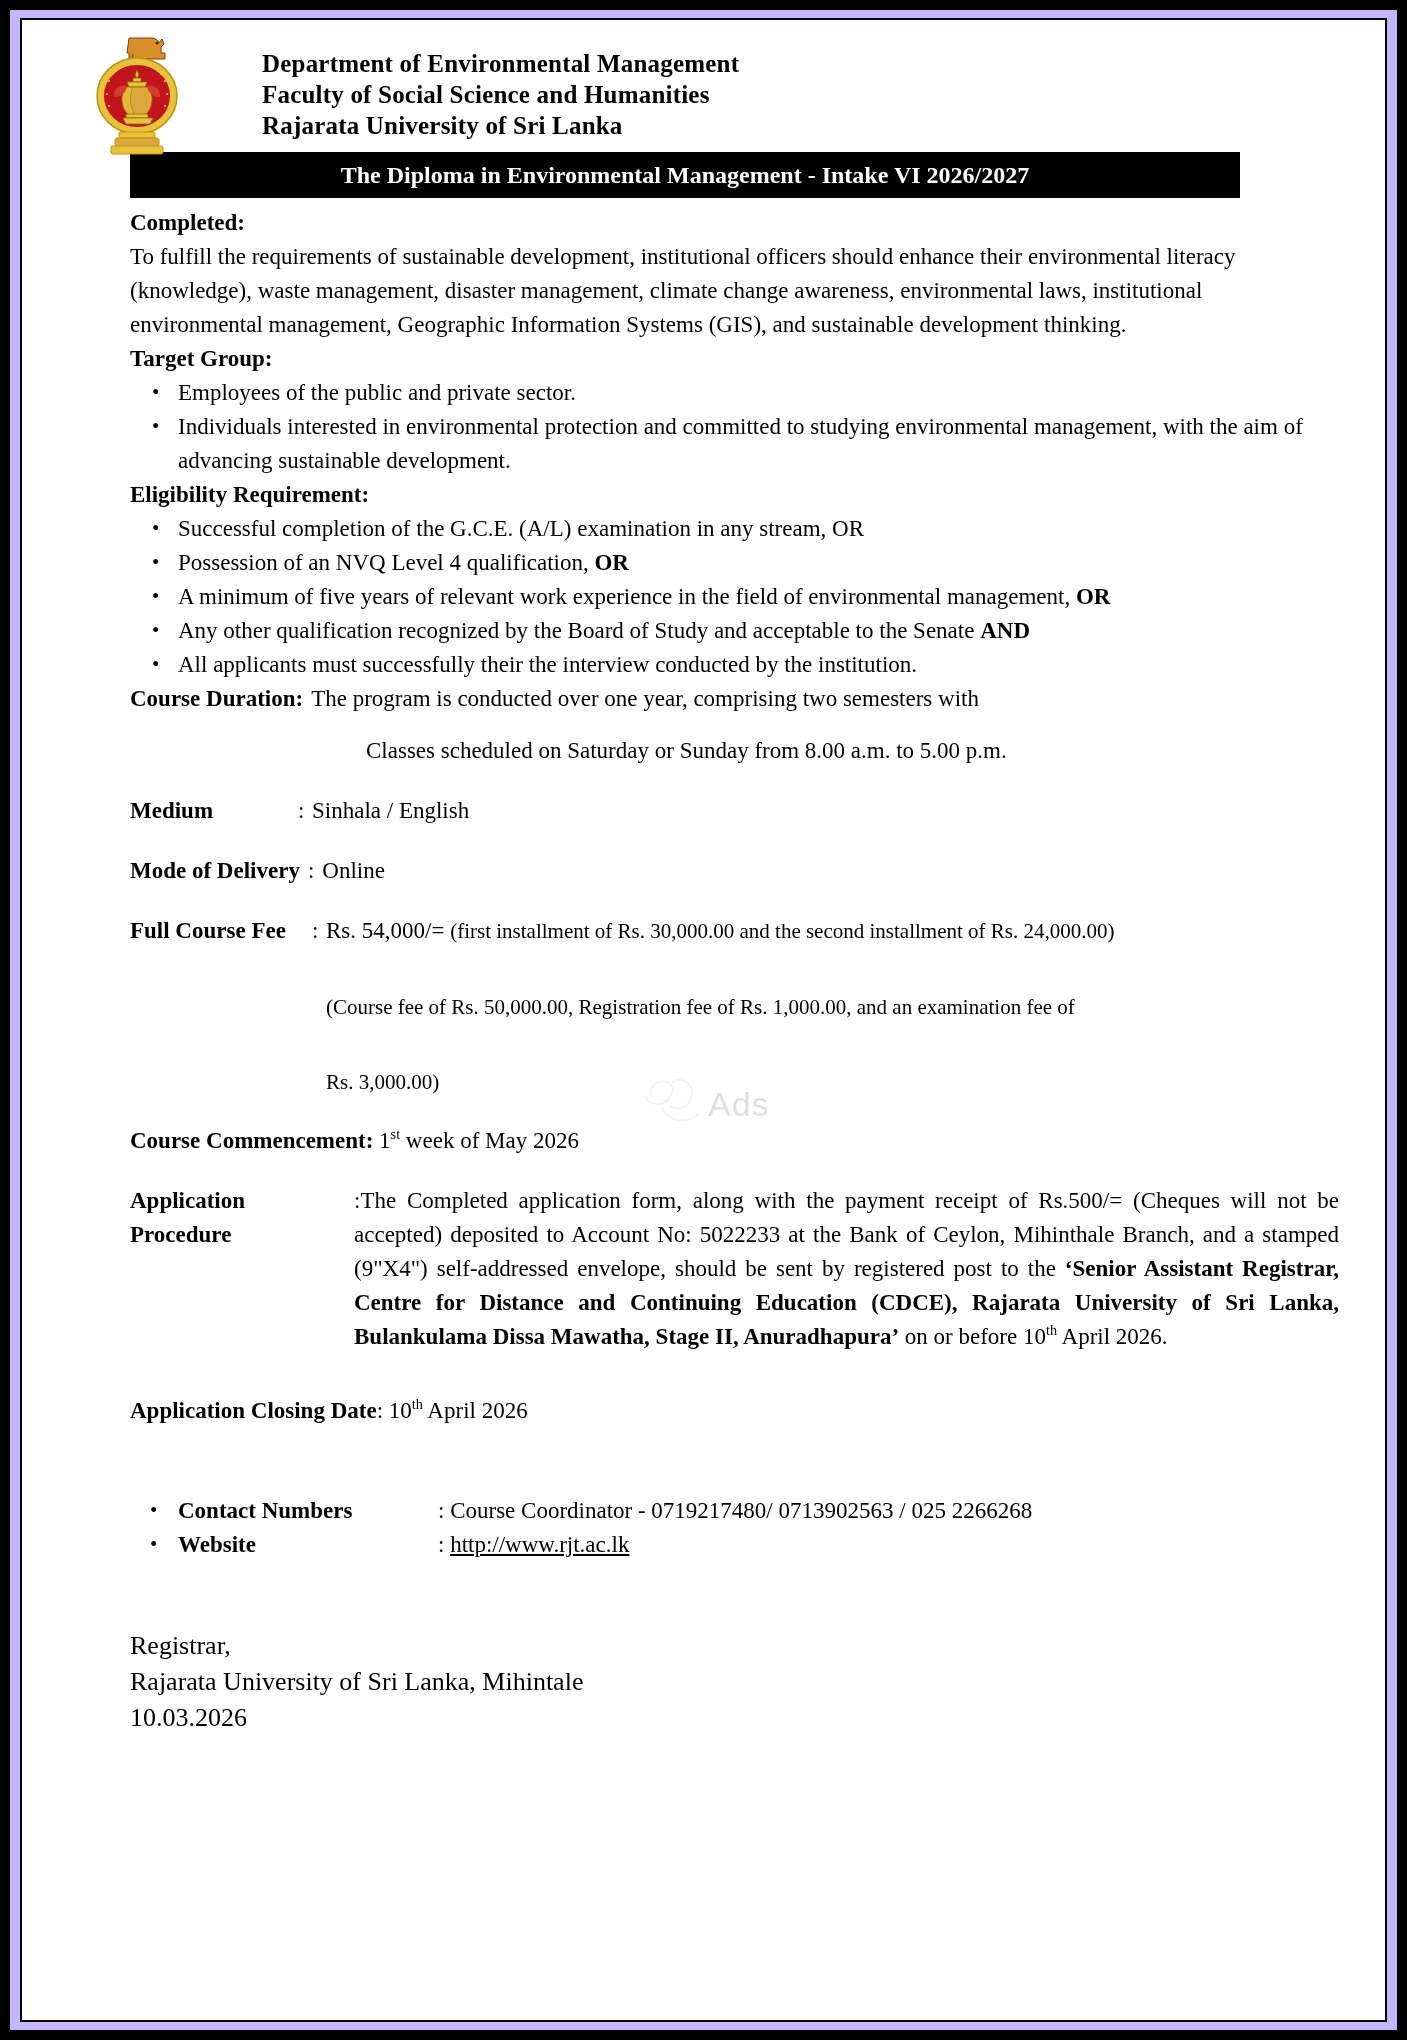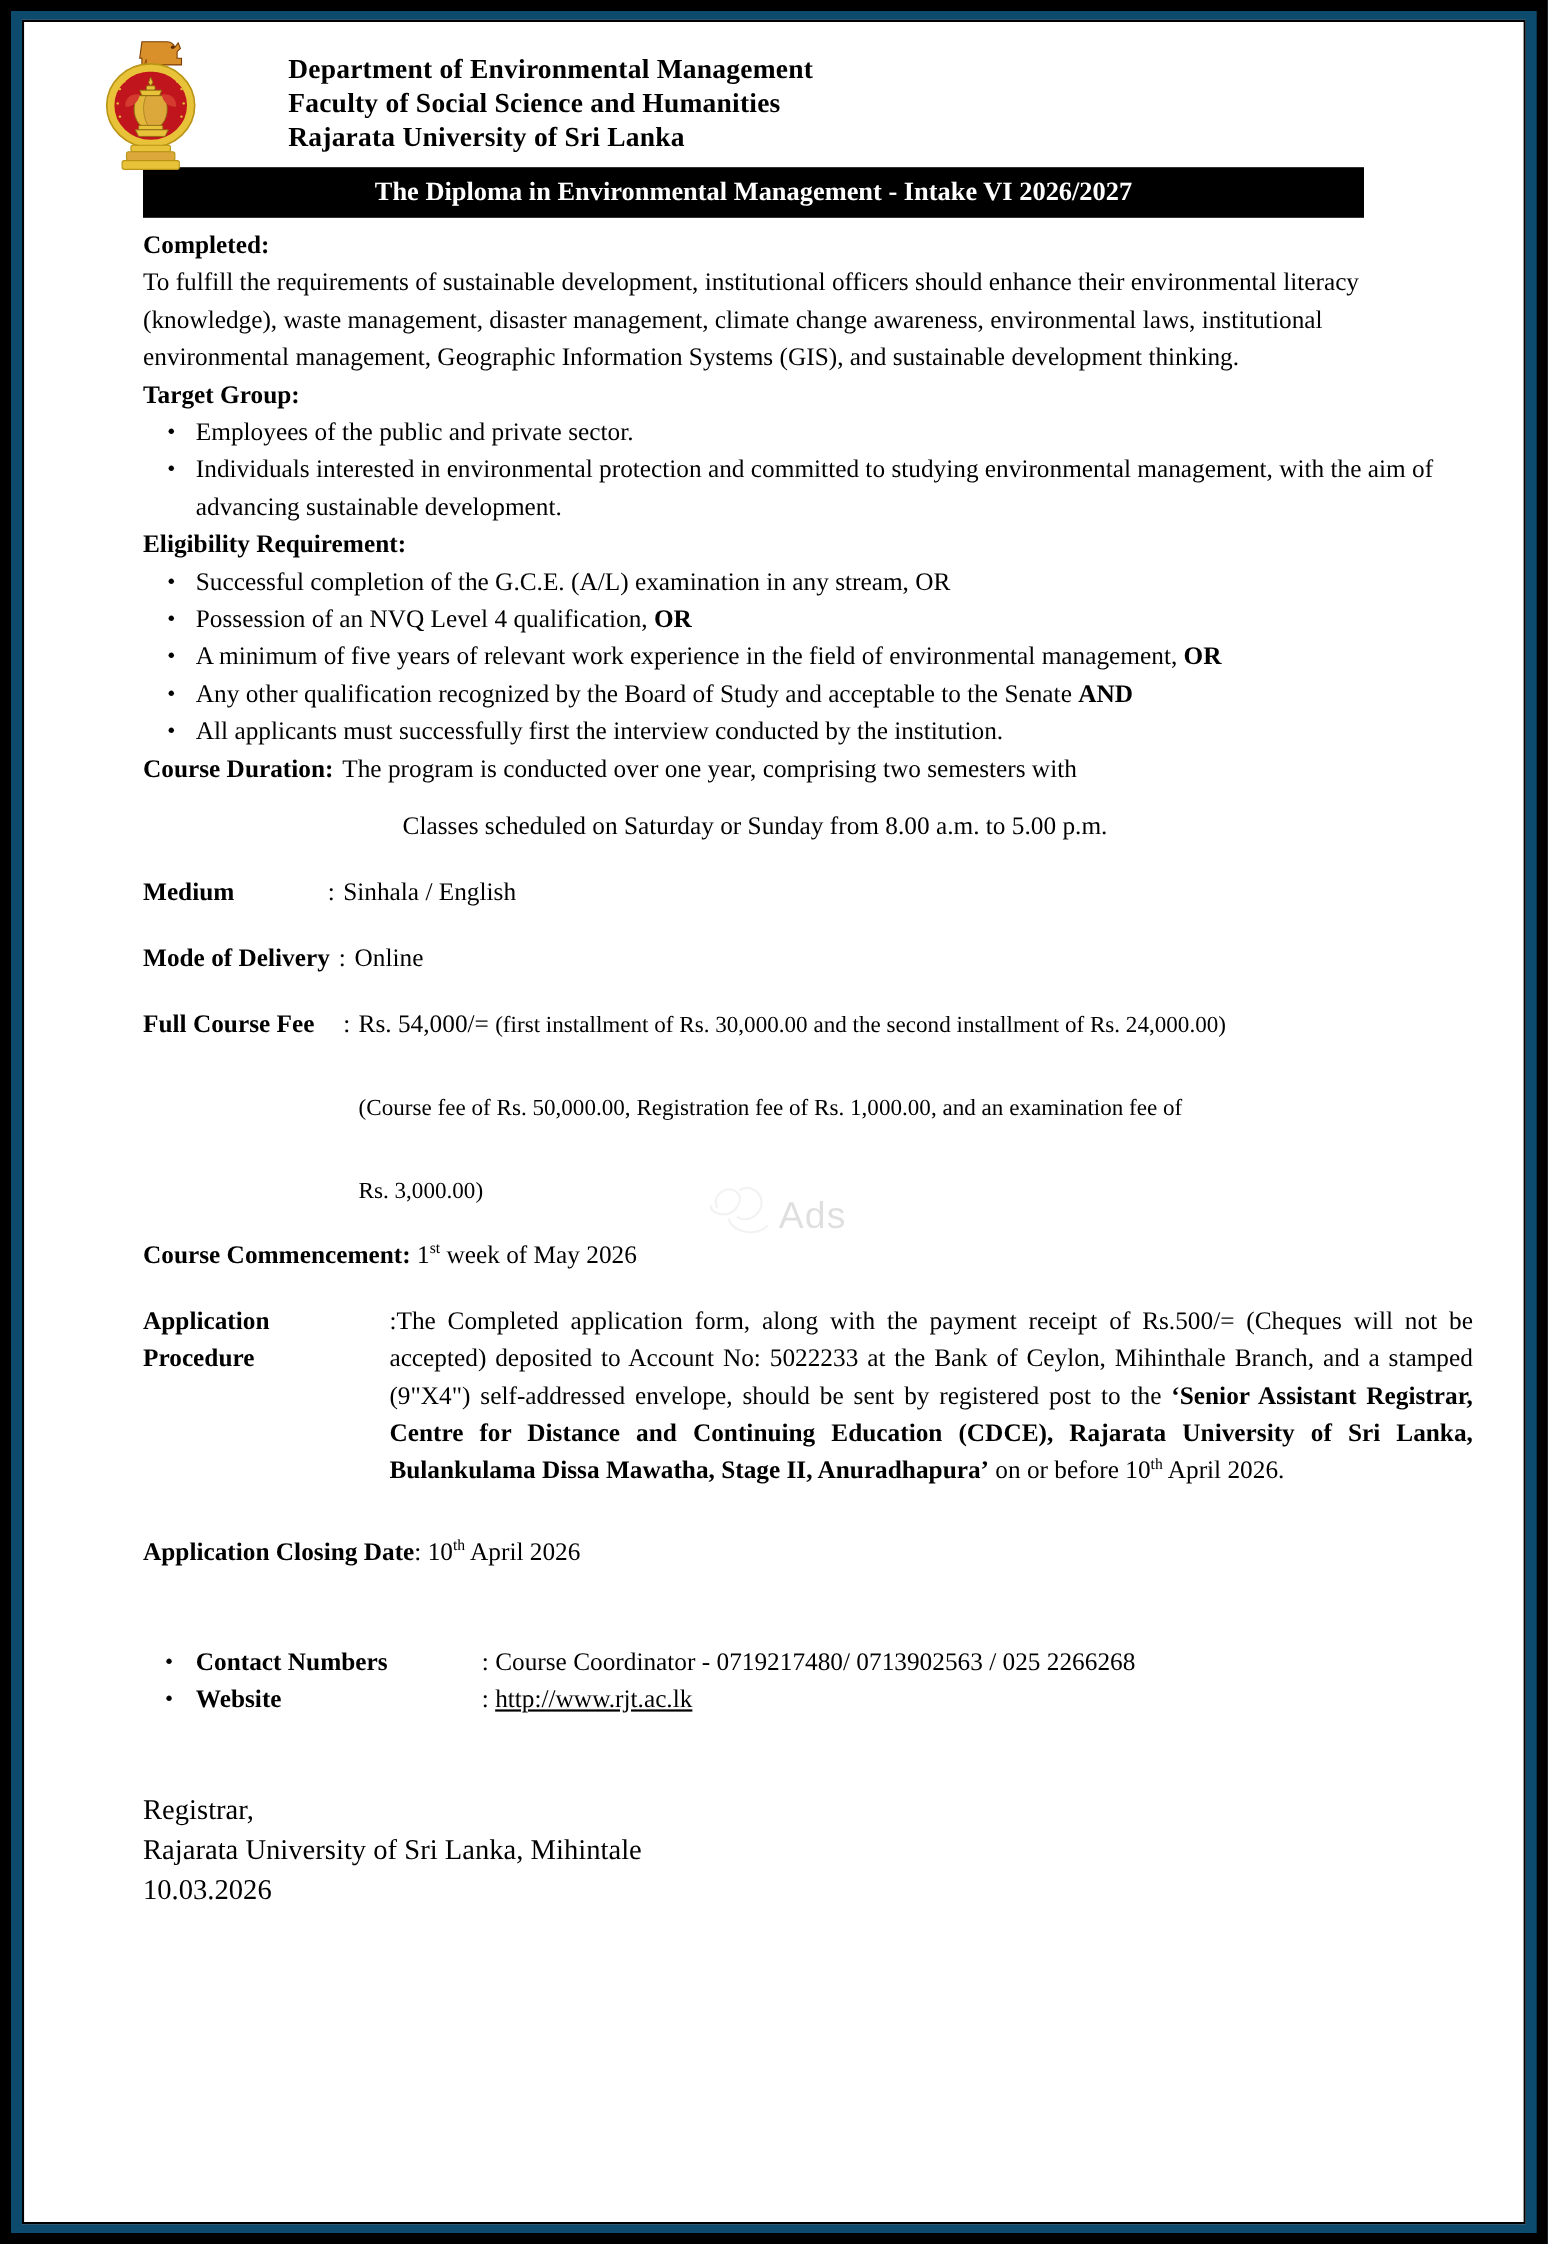--- a/index.html
+++ b/index.html
@@ -15,21 +15,21 @@
     overflow: hidden;
   }
 
   .page-frame {
     position: absolute;
     left: 0; top: 0;
     width: 1407px;
     height: 2040px;
     box-sizing: border-box;
     border: 10px solid #000000;
-    background: #0c4a6e;
+    background: #c4b5fd;
   }
   .page-inner {
     position: absolute;
     left: 10px; top: 8px;
     right: 10px; bottom: 8px;
     box-sizing: border-box;
     background: #ffffff;
     border: 2px solid #000000;
     overflow: hidden;
   }
@@ -278,21 +278,21 @@
           </ul>
         </div>
 
         <div class="blk">
           <div class="lbl">Eligibility Requirement:</div>
           <ul class="bullets ind-el">
             <li><span>Successful completion of the G.C.E. (A/L) examination in any stream, OR</span><b></b></li>
             <li><span>Possession of an NVQ Level 4 qualification, </span><b>OR</b></li>
             <li><span>A minimum of five years of relevant work experience in the field of environmental management, </span><b>OR</b></li>
             <li><span>Any other qualification recognized by the Board of Study and acceptable to the Senate </span><b>AND</b></li>
-            <li><span>All applicants must successfully first the interview conducted by the institution.</span><b></b></li>
+            <li><span>All applicants must successfully their the interview conducted by the institution.</span><b></b></li>
           </ul>
         </div>
 
         <div class="blk">
           <div class="hang">
             <span class="hang-lbl">Course Duration:</span>
             <span style="width:8px;flex:0 0 8px;"></span>
             <span class="hang-val">The program is conducted over one year, comprising two semesters with</span>
           </div>
           <div style="margin-left:236px;margin-top:18px;">Classes scheduled on Saturday or Sunday from 8.00 a.m. to 5.00 p.m.</div>

